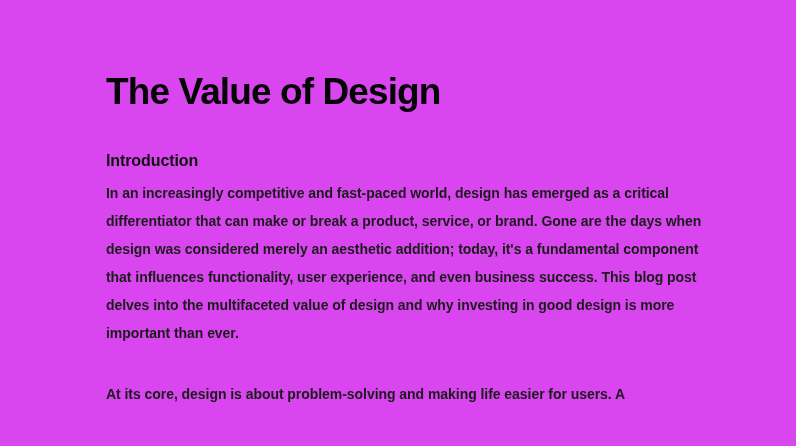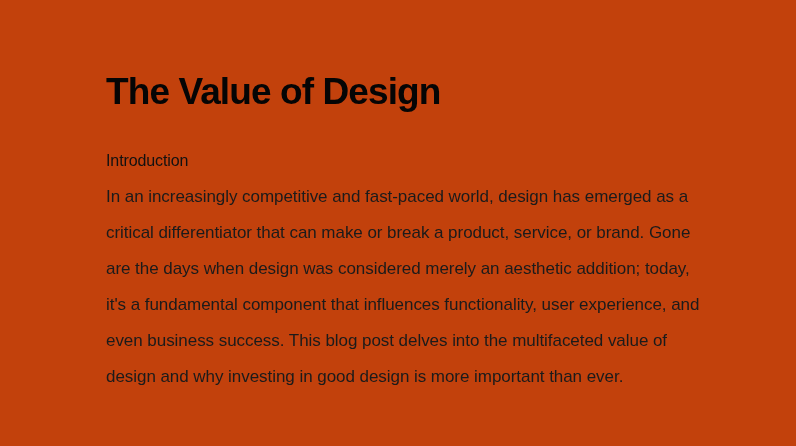--- a/index.html
+++ b/index.html
@@ -11,21 +11,21 @@
 
   body {
     font-family: "Liberation Sans", sans-serif;
     -webkit-font-smoothing: antialiased;
   }
 
   #screen {
     position: relative;
     width: 796px;
     height: 446px;
-    background: #c2410c;
+    background: #d946ef;
     overflow: hidden;
   }
 
   #article {
     position: absolute;
     left: 106px;
     top: 0;
     width: 600px;
   }
 
@@ -36,30 +36,30 @@
     letter-spacing: -0.9px;
     color: #050505;
     margin: 0;
     padding-top: 70px;
     font-stretch: condensed;
   }
 
   .section-heading {
     font-size: 16px;
     line-height: 22px;
-    font-weight: 400;
+    font-weight: 700;
     color: #111111;
     margin: 0;
     letter-spacing: -0.1px;
   }
 
   .body-paragraph {
-    font-size: 17px;
-    line-height: 36px;
-    font-weight: 400;
+    font-size: 14px;
+    line-height: 28px;
+    font-weight: 700;
     color: #1b1b1b;
     margin: 0;
     letter-spacing: -0.05px;
   }
 
   
   .gap-title-to-intro { height: 36px; }
   .gap-heading-to-body { height: 7px; }
   .gap-para-to-heading { height: 26px; }
 </style>
@@ -78,16 +78,17 @@
 
     <div class="gap-heading-to-body"></div>
 
     <p class="body-paragraph">In an increasingly competitive and fast-paced world, design has emerged as a critical differentiator that can make or break a product, service, or brand. Gone are the days when design was considered merely an aesthetic addition; today, it's a fundamental component that influences functionality, user experience, and even business success. This blog post delves into the multifaceted value of design and why investing in good design is more important than ever.</p>
 
     <div class="gap-para-to-heading"></div>
 
 
     <div class="gap-heading-to-body"></div>
 
+    <p class="body-paragraph">At its core, design is about problem-solving and making life easier for users. A</p>
 
   </article>
 
 </div>
 
 </body></html>

